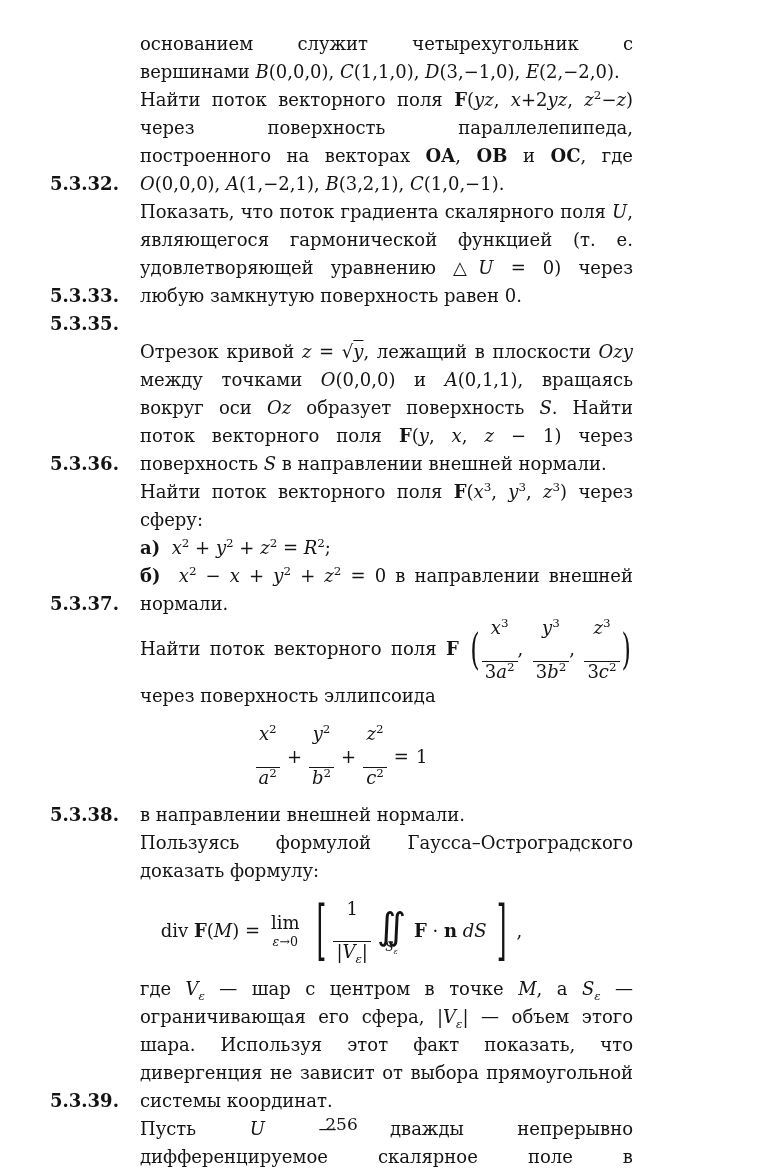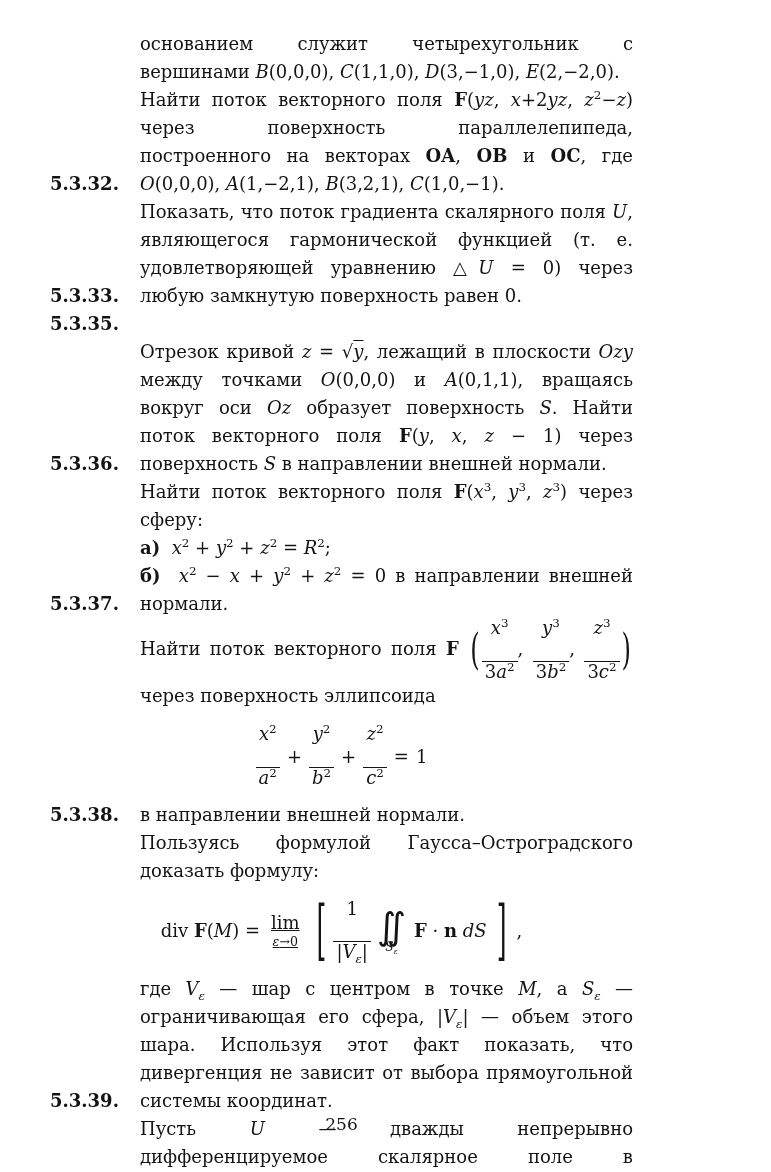--- a/index.html
+++ b/index.html
@@ -36,21 +36,21 @@
   .frac .num,.frac .den{display:block;padding:0 3px;}
   .frac .den{border-top:1.4px solid #141414;margin-top:22px;}
   .bigp{display:inline-block;transform:scaleY(1.8);font-size:135%;vertical-align:middle;line-height:1;margin:0 2px;}
   .display-formula{
     display:flex;justify-content:center;align-items:center;
     margin:14px 0 12px -90px; 
     text-align:center;
   }
   .op{margin:0 7px;}
   .mi{margin:0 3px;white-space:nowrap;}
-  .lim{display:inline-flex;flex-direction:column;align-items:center;line-height:1;margin:0 10px 0 8px;text-decoration:underline;}
+  .lim{display:inline-flex;flex-direction:column;align-items:center;line-height:1;margin:0 10px 0 8px;}
   .lims{font-size:70%;margin-top:4px;}
   .bigbr{display:inline-block;transform:scaleY(2.6);font-size:140%;line-height:1;margin:0 7px;}
   .iintw{display:inline-flex;flex-direction:column;align-items:center;line-height:1;margin:0 5px 0 6px;}
   .iint{font-size:205%;font-family:"DejaVu Sans",sans-serif;}
   .iints{font-size:68%;margin-top:-5px;}
   .page-number{
     position:absolute;left:6px;right:0;bottom:34px;
     text-align:center;font-size:17px;
   }
 </style>

